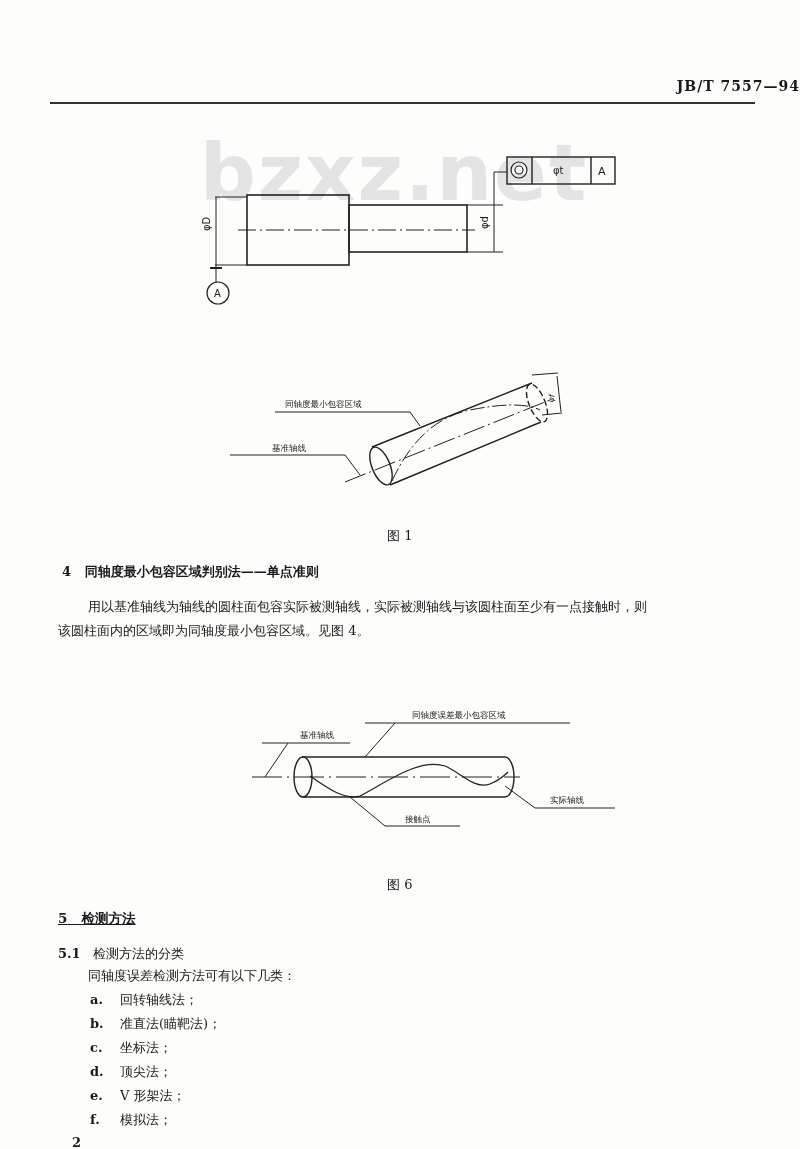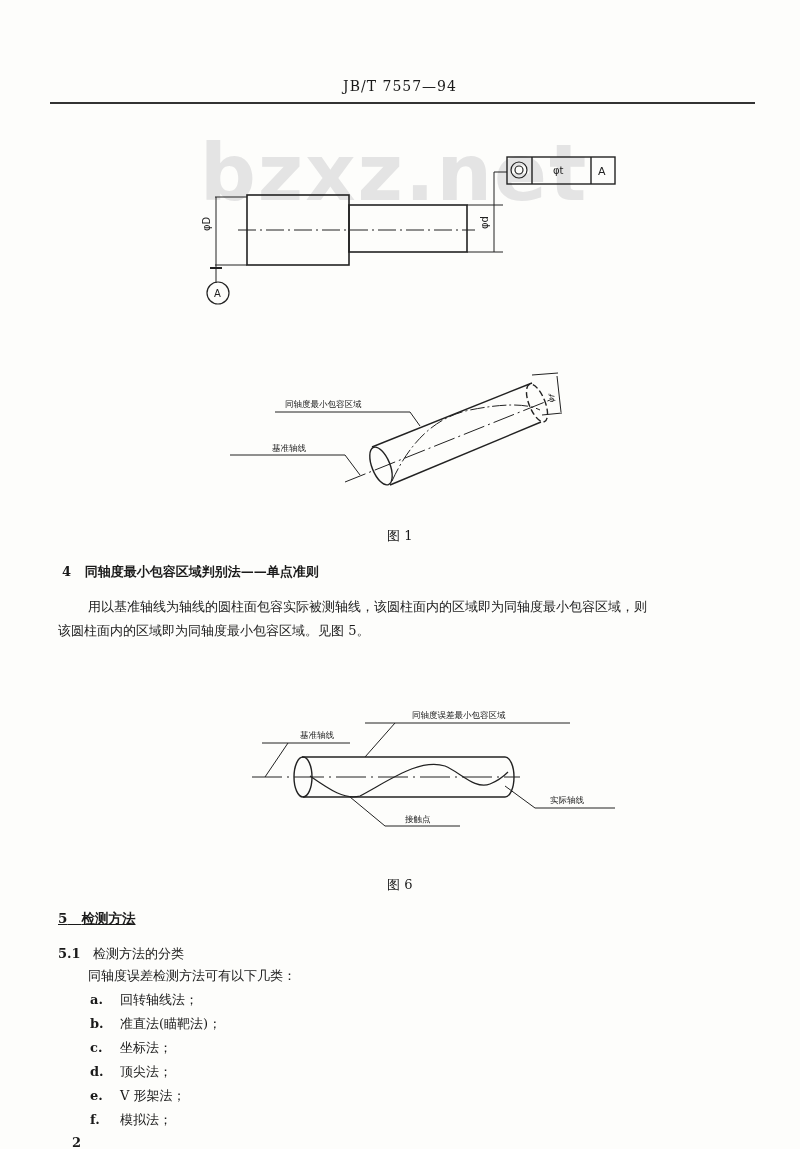--- a/index.html
+++ b/index.html
@@ -1,19 +1,19 @@
 <!DOCTYPE html>
 <html><head>
 <meta charset="utf-8">
 <style>
   html, body { margin:0; padding:0; }
   body { width:800px; height:1149px; background:#fdfdfb; position:relative; overflow:hidden;
          font-family:"DejaVu Serif", serif; color:#1a1a1a; }
   .abs { position:absolute; }
-  .hdr { top:78px; left:0; width:800px; text-align:center; font-weight:normal; font-size:14px; letter-spacing:1px; }
+  .hdr { top:78px; left:0; width:800px; text-align:right; font-weight:bold; font-size:14px; letter-spacing:1px; }
   .rule { top:102px; left:50px; width:705px; height:2px; background:#333; }
   .watermark { top:128px; left:200px; font-family:"DejaVu Sans", sans-serif; font-weight:bold; font-size:78px;
                color:#e4e4e4; letter-spacing:2px; }
   svg.fig { position:absolute; overflow:visible; }
   svg text { font-family:"DejaVu Sans", sans-serif; fill:#222; }
   .cap { font-size:13px; }
   .h4 { top:563px; left:62px; font-size:13px; font-weight:bold; }
   .para { left:62px; width:700px; font-size:13px; line-height:24px; }
   .h5 { top:910px; left:58px; font-size:13.5px; font-weight:bold;text-decoration:underline; }
   .h51 { top:945px; left:58px; font-size:13px; }
@@ -77,22 +77,22 @@
   <text x="285" y="407" font-size="8.5">同轴度最小包容区域</text>
   <text x="272" y="451" font-size="8.5">基准轴线</text>
   <text x="545" y="403" font-size="8" transform="rotate(-80 549 398)">φf</text>
 </svg>
 
 <div class="abs cap" style="top:527px;left:387px">图 1</div>
 
 <div class="abs h4">
   <span>4</span>&nbsp;&nbsp;&nbsp;<span>同轴度最小包容区域判别法——单点准则</span>
 </div>
-<div class="abs para" style="top:595px;left:88px">用以基准轴线为轴线的圆柱面包容实际被测轴线，该圆柱面内的区域即为同轴度最小包容区域，则</div>
-<div class="abs para" style="top:619px;left:58px">该圆柱面内的区域即为同轴度最小包容区域。见图 5。</div>
+<div class="abs para" style="top:595px;left:88px">用以基准轴线为轴线的圆柱面包容实际被测轴线，实际被测轴线与该圆柱面至少有一点接触时，则</div>
+<div class="abs para" style="top:619px;left:58px">该圆柱面内的区域即为同轴度最小包容区域。见图 4。</div>
 
 <svg class="fig" style="left:0;top:0" width="800" height="880">
   <g stroke="#222" fill="none" stroke-width="1.4">
     <line x1="302" y1="757" x2="505" y2="757"></line>
     <line x1="303" y1="797" x2="505" y2="797"></line>
     <ellipse cx="303" cy="777" rx="9" ry="20"></ellipse>
     <path d="M505 757 A 9 20 0 0 1 505 797"></path>
     <line x1="252" y1="777" x2="520" y2="777" stroke-width="1" stroke-dasharray="30,5,2,5"></line>
     <path d="M310 776 C 330 790, 345 800, 360 796 C 390 780, 420 758, 445 766 C 460 772, 475 790, 490 784 C 500 780, 505 775, 508 772" stroke-width="1.2"></path>
     <line x1="262" y1="743" x2="350" y2="743" stroke-width="1"></line>

